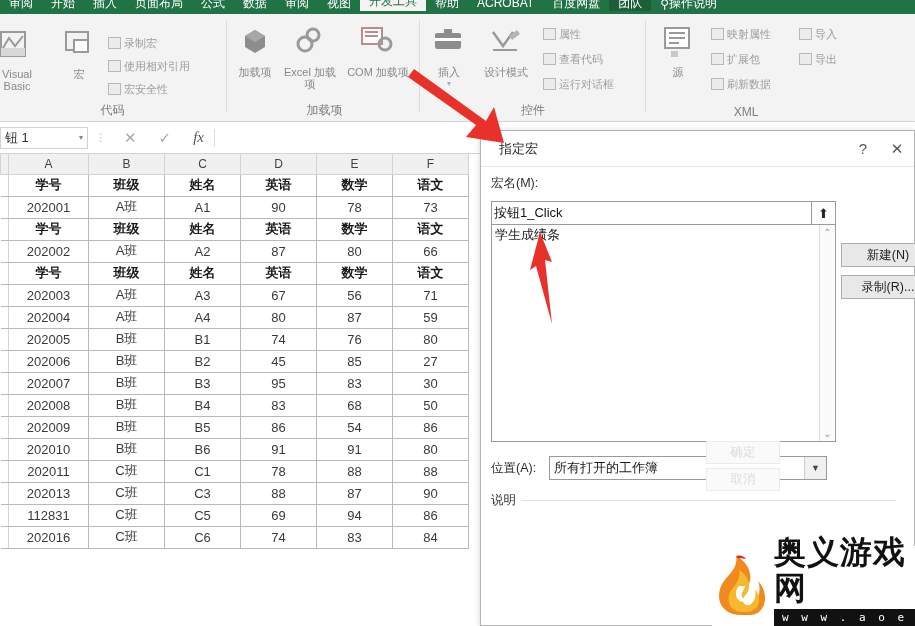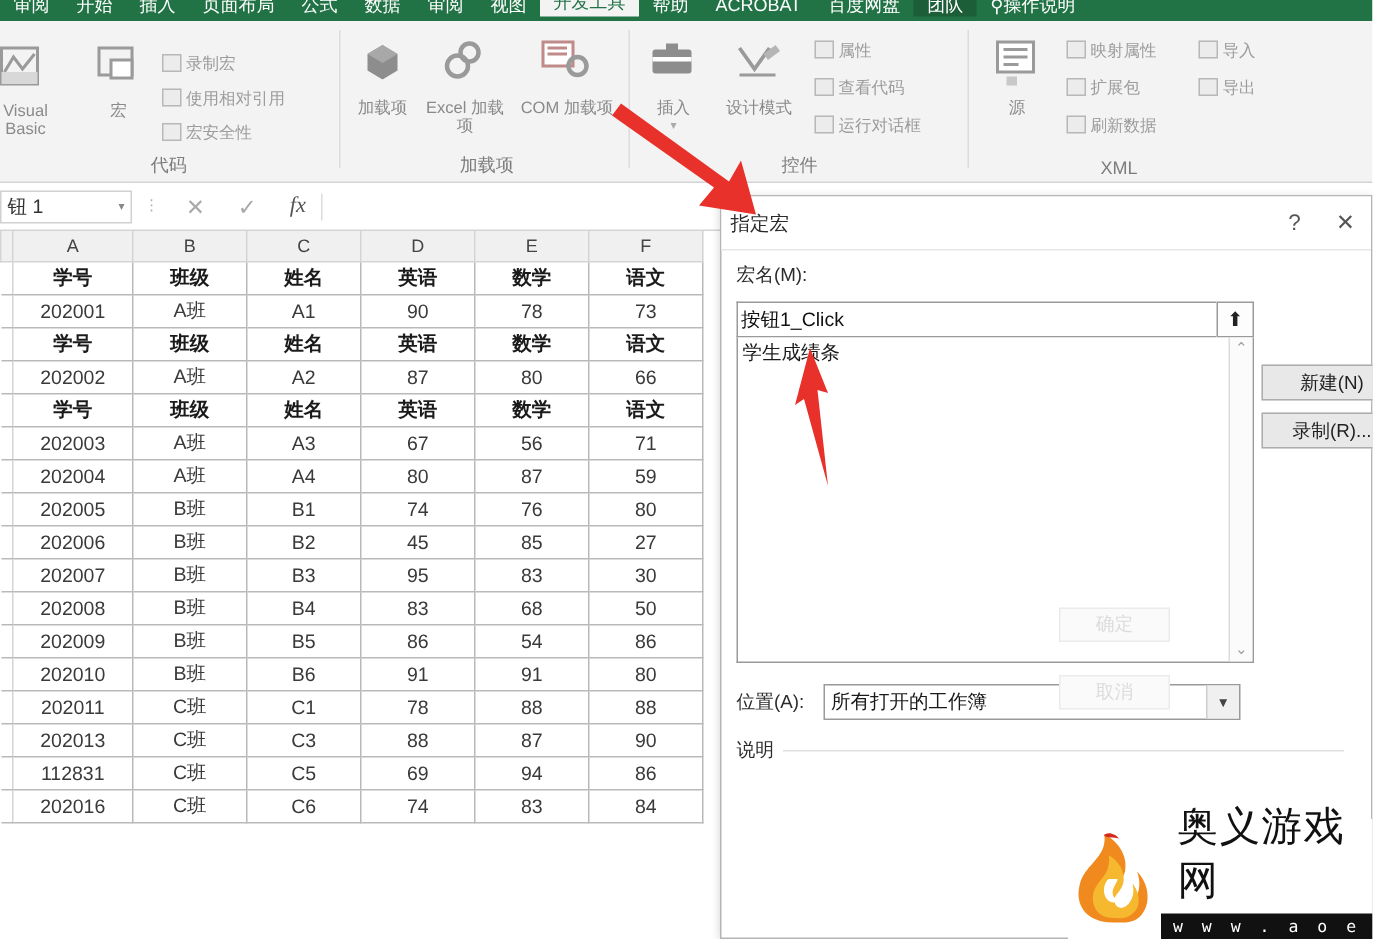--- a/index.html
+++ b/index.html
@@ -109,21 +109,21 @@
   .c-d { width: 76px; } .c-e { width: 76px; } .c-f { width: 76px; }
 
   
   #dialog {
     position: absolute; left: 480px; top: 130px; width: 435px; height: 496px;
     background: #ffffff; border: 1px solid #b5b5b5;
     box-shadow: 0 1px 6px rgba(0,0,0,0.18);
   }
   #dlg-titlebar {
     height: 36px; border-bottom: 1px solid #e6e6e6;
-    display: flex; align-items: center; padding-left: 6px;
+    display: flex; align-items: center; padding-left: 18px;
     background: #ffffff;
     gap: 36px;
   }
   #dlg-title { font-size: 13px; color: #2b2b2b; }
   #dlg-title-btns { margin-left: auto; display: flex; align-items: center; }
   #dlg-title-btns span {
     width: 34px; text-align: center; font-size: 15px; color: #555; line-height: 34px;
   }
   #dlg-body { position: relative; padding: 8px 12px 0 10px; }
   .dlg-label { font-size: 12.5px; color: #2b2b2b; margin-bottom: 9px; }
@@ -169,38 +169,38 @@
   #desc-label { font-size: 12.5px; color: #2b2b2b; margin-right: 6px; }
   #desc-rule { flex: 1; height: 1px; background: #e0e0e0; margin-right: 6px; }
   .dlg-right-btns { position: absolute; left: 360px; top: 76px; }
   .dlg-btn {
     width: 94px; height: 24px; margin-bottom: 8px;
     border: 1px solid #adadad; background: #e8e8e8;
     font-size: 12.5px; color: #1f1f1f; text-align: center; line-height: 22px;
   }
   .dlg-bottom-btns { position: absolute; left: 225px; bottom: 14px; }
   .dlg-btn-ghost {
-    width: 74px; height: 23px; margin-bottom: 22px;
+    width: 74px; height: 23px; margin-bottom: 4px;
     border: 1px solid #ebebeb; background: #fafafa;
     font-size: 12.5px; color: #dcdcdc; text-align: center; line-height: 21px;
   }
 
   
   .arrow-svg { position: absolute; pointer-events: none; }
 
   
   #watermark {
     position: absolute; left: 712px; top: 546px; width: 203px; height: 80px;
     background: #ffffff; display: flex; align-items: center;
   }
   #wm-flame { width: 60px; height: 62px; flex: none; }
   #wm-right { margin-left: 2px; }
   #wm-text {
-    font-size: 27px; font-weight: normal; color: #111;
-    font-family: "DejaVu Sans", sans-serif; line-height: 36px; letter-spacing: 1px; margin-left: 11px;
+    font-size: 32px; font-weight: bold; color: #111;
+    font-family: "DejaVu Sans", sans-serif; line-height: 36px; letter-spacing: 1px;
   }
   #wm-url {
     background: #111; color: #fff; font-size: 11px; letter-spacing: 3px;
     text-align: center; padding: 2px 0; margin-top: 3px;
     font-family: "DejaVu Sans Mono", monospace;
   }
 </style>
 </head>
 <body>
 

